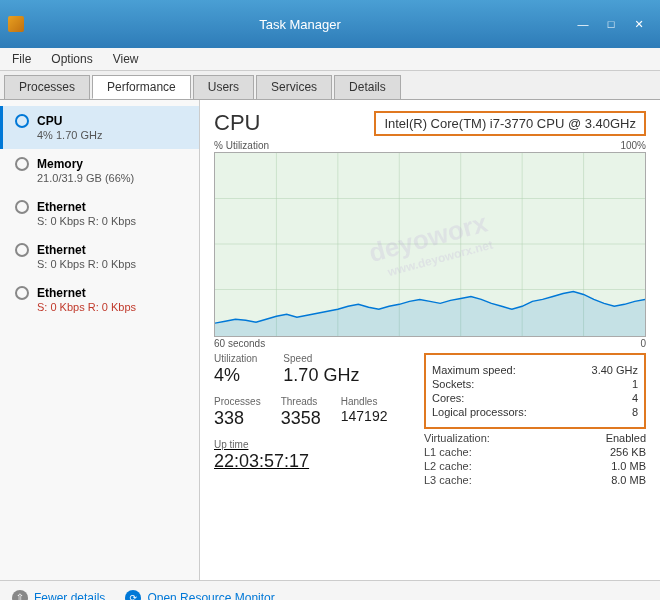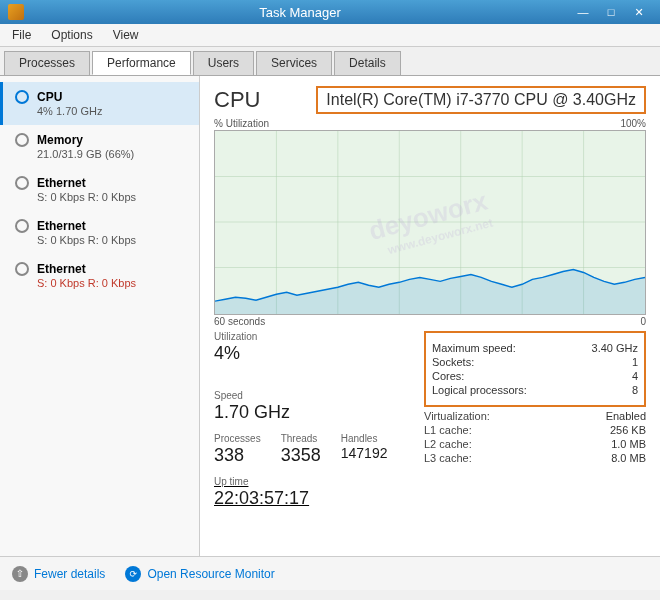--- a/index.html
+++ b/index.html
@@ -8,21 +8,21 @@
       font-size: 12px;
       background: #f0f0f0;
       width: 660px;
       height: 600px;
       overflow: hidden;
     }
 
     
     .title-bar {
       background: linear-gradient(to bottom, #4a9fd4, #2e7cb8);
-      height: 24px;
+      height: 48px;
       display: flex;
       align-items: center;
       justify-content: space-between;
       padding: 0 8px;
       user-select: none;
     }
     .title-bar-icon {
       width: 16px; height: 16px;
       background: #e8a020;
       display: inline-block;
@@ -154,21 +154,21 @@
       margin-bottom: 4px;
     }
     .content-title {
       font-size: 22px;
       font-weight: 300;
       color: #333;
     }
     .cpu-model-badge {
       border: 2px solid #e07820;
       padding: 3px 8px;
-      font-size: 16px;
+      font-size: 13px;
       color: #333;
     }
 
     
     .chart-container {
       position: relative;
       margin-bottom: 4px;
     }
     .chart-labels {
       display: flex;
@@ -404,21 +404,21 @@
       </div>
       <div class="chart-time-labels">
         <span>60 seconds</span>
         <span>0</span>
       </div>
     </div>
 
     <div class="stats-bottom-grid">
       <div class="left-stats-col">
 
-        <div style="display:flex;gap:20px;margin-bottom:4px;flex-direction:column;">
+        <div style="display:flex;gap:20px;margin-bottom:4px;">
           <div class="stat-item">
             <div class="stat-label">Utilization</div>
             <div class="stat-value">4%</div>
           </div>
           <div class="stat-item">
             <div class="stat-label">Speed</div>
             <div class="stat-value">1.70 GHz</div>
           </div>
         </div>
 

